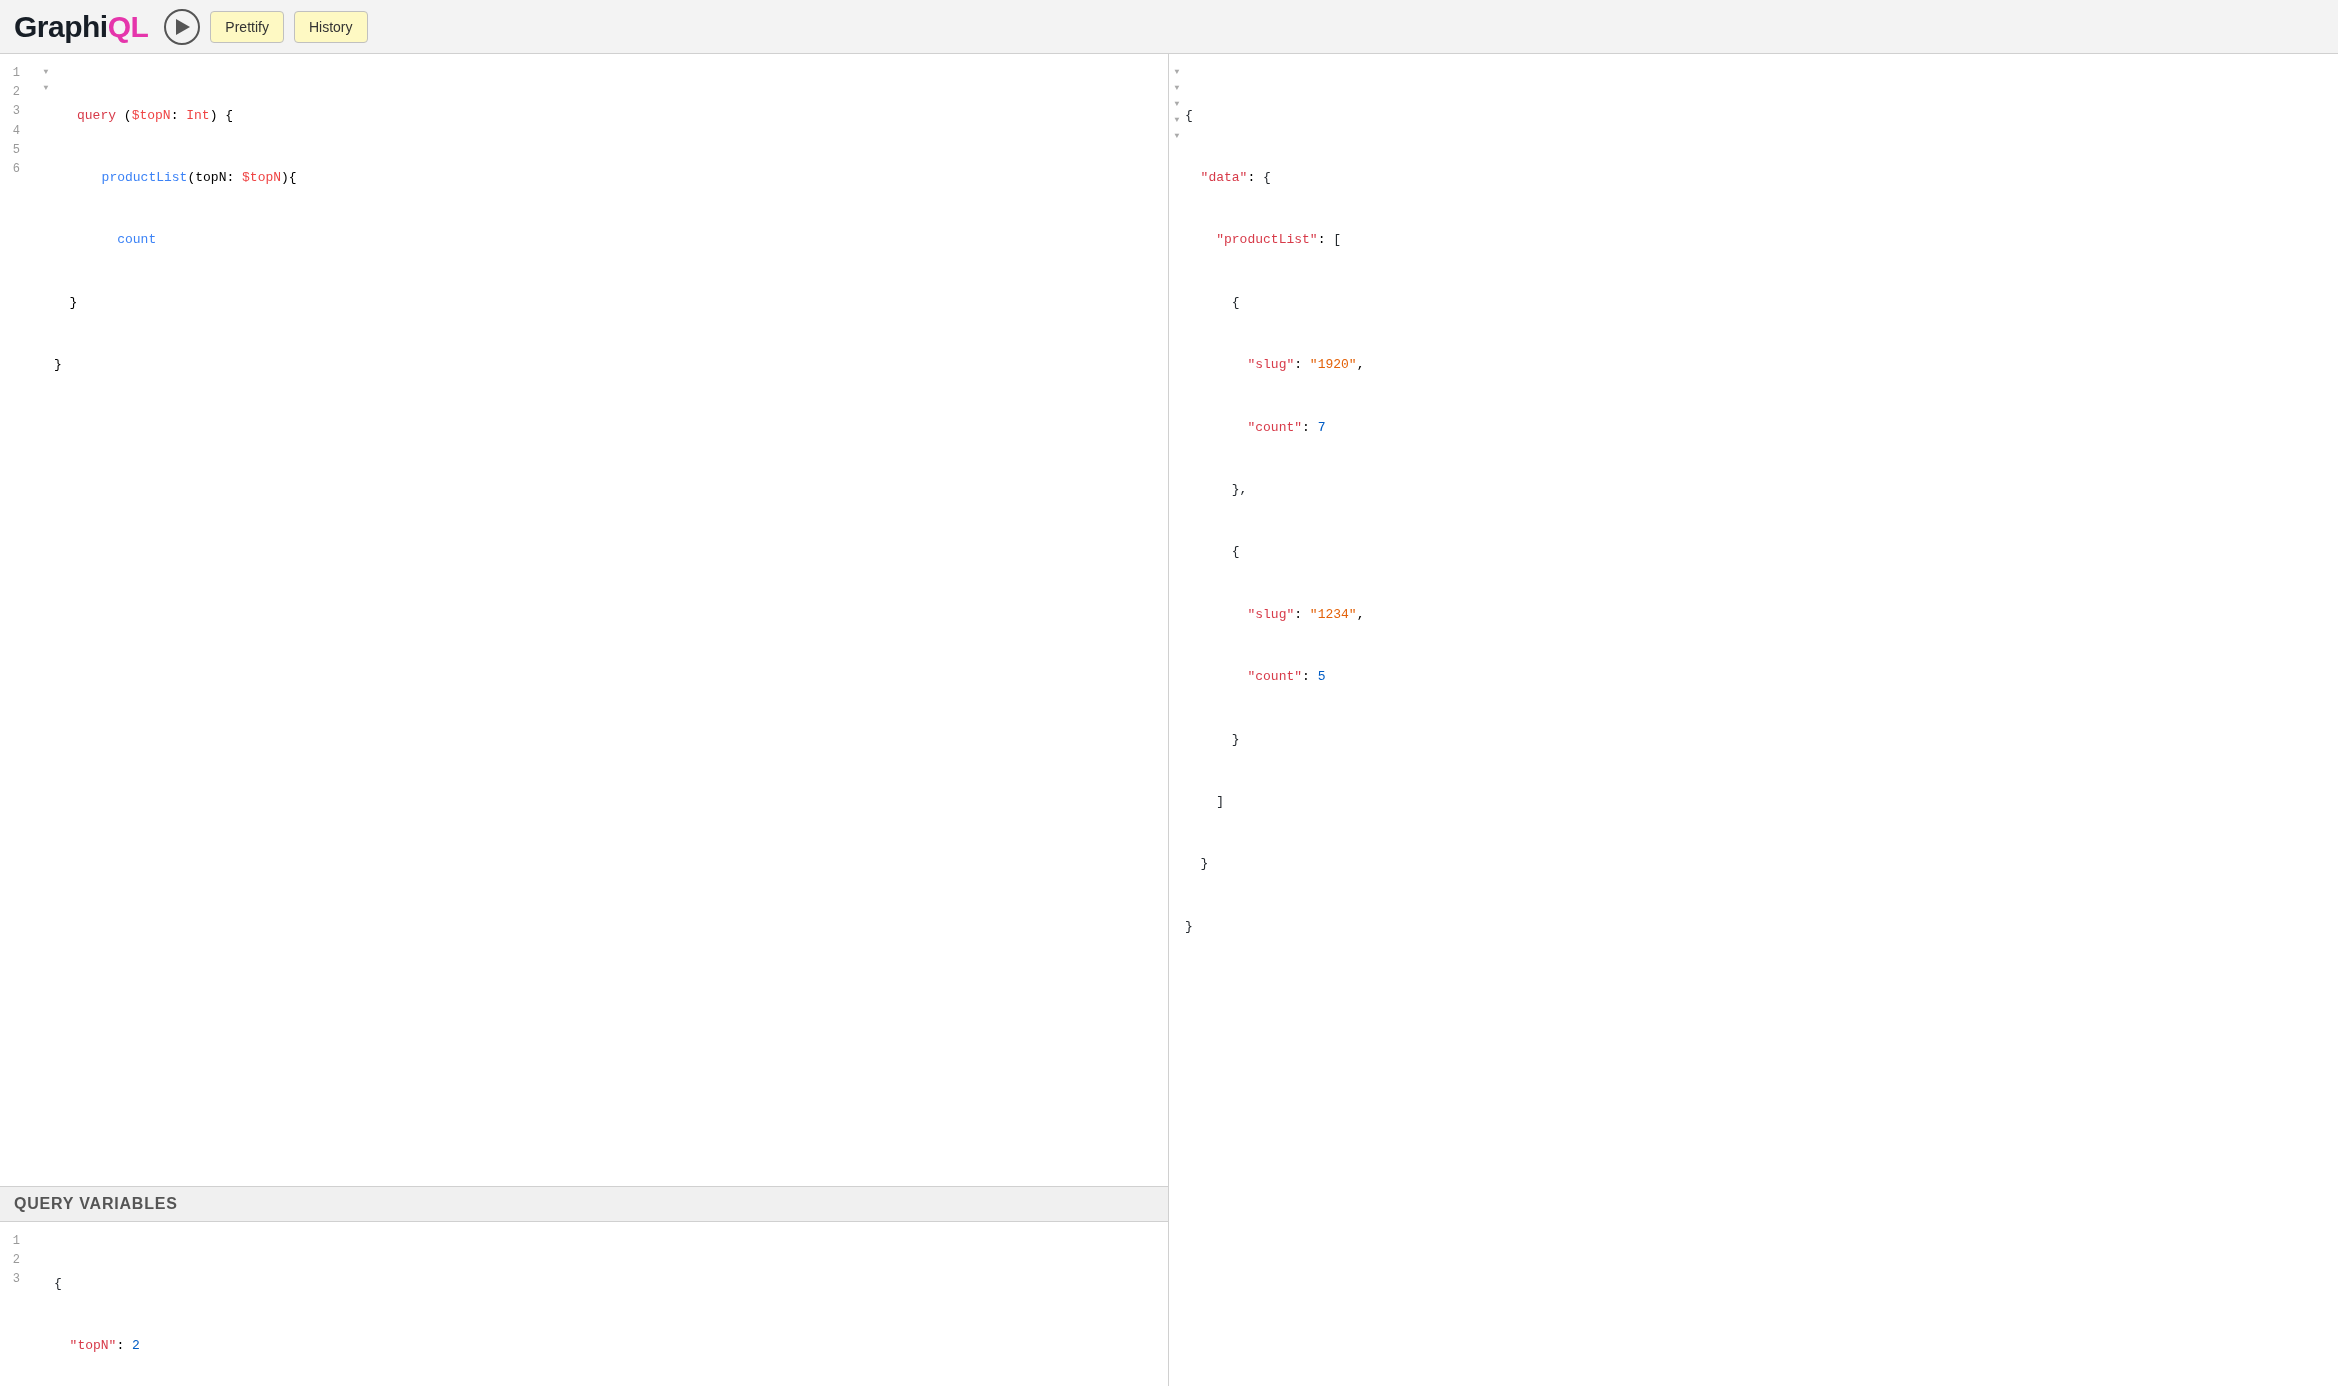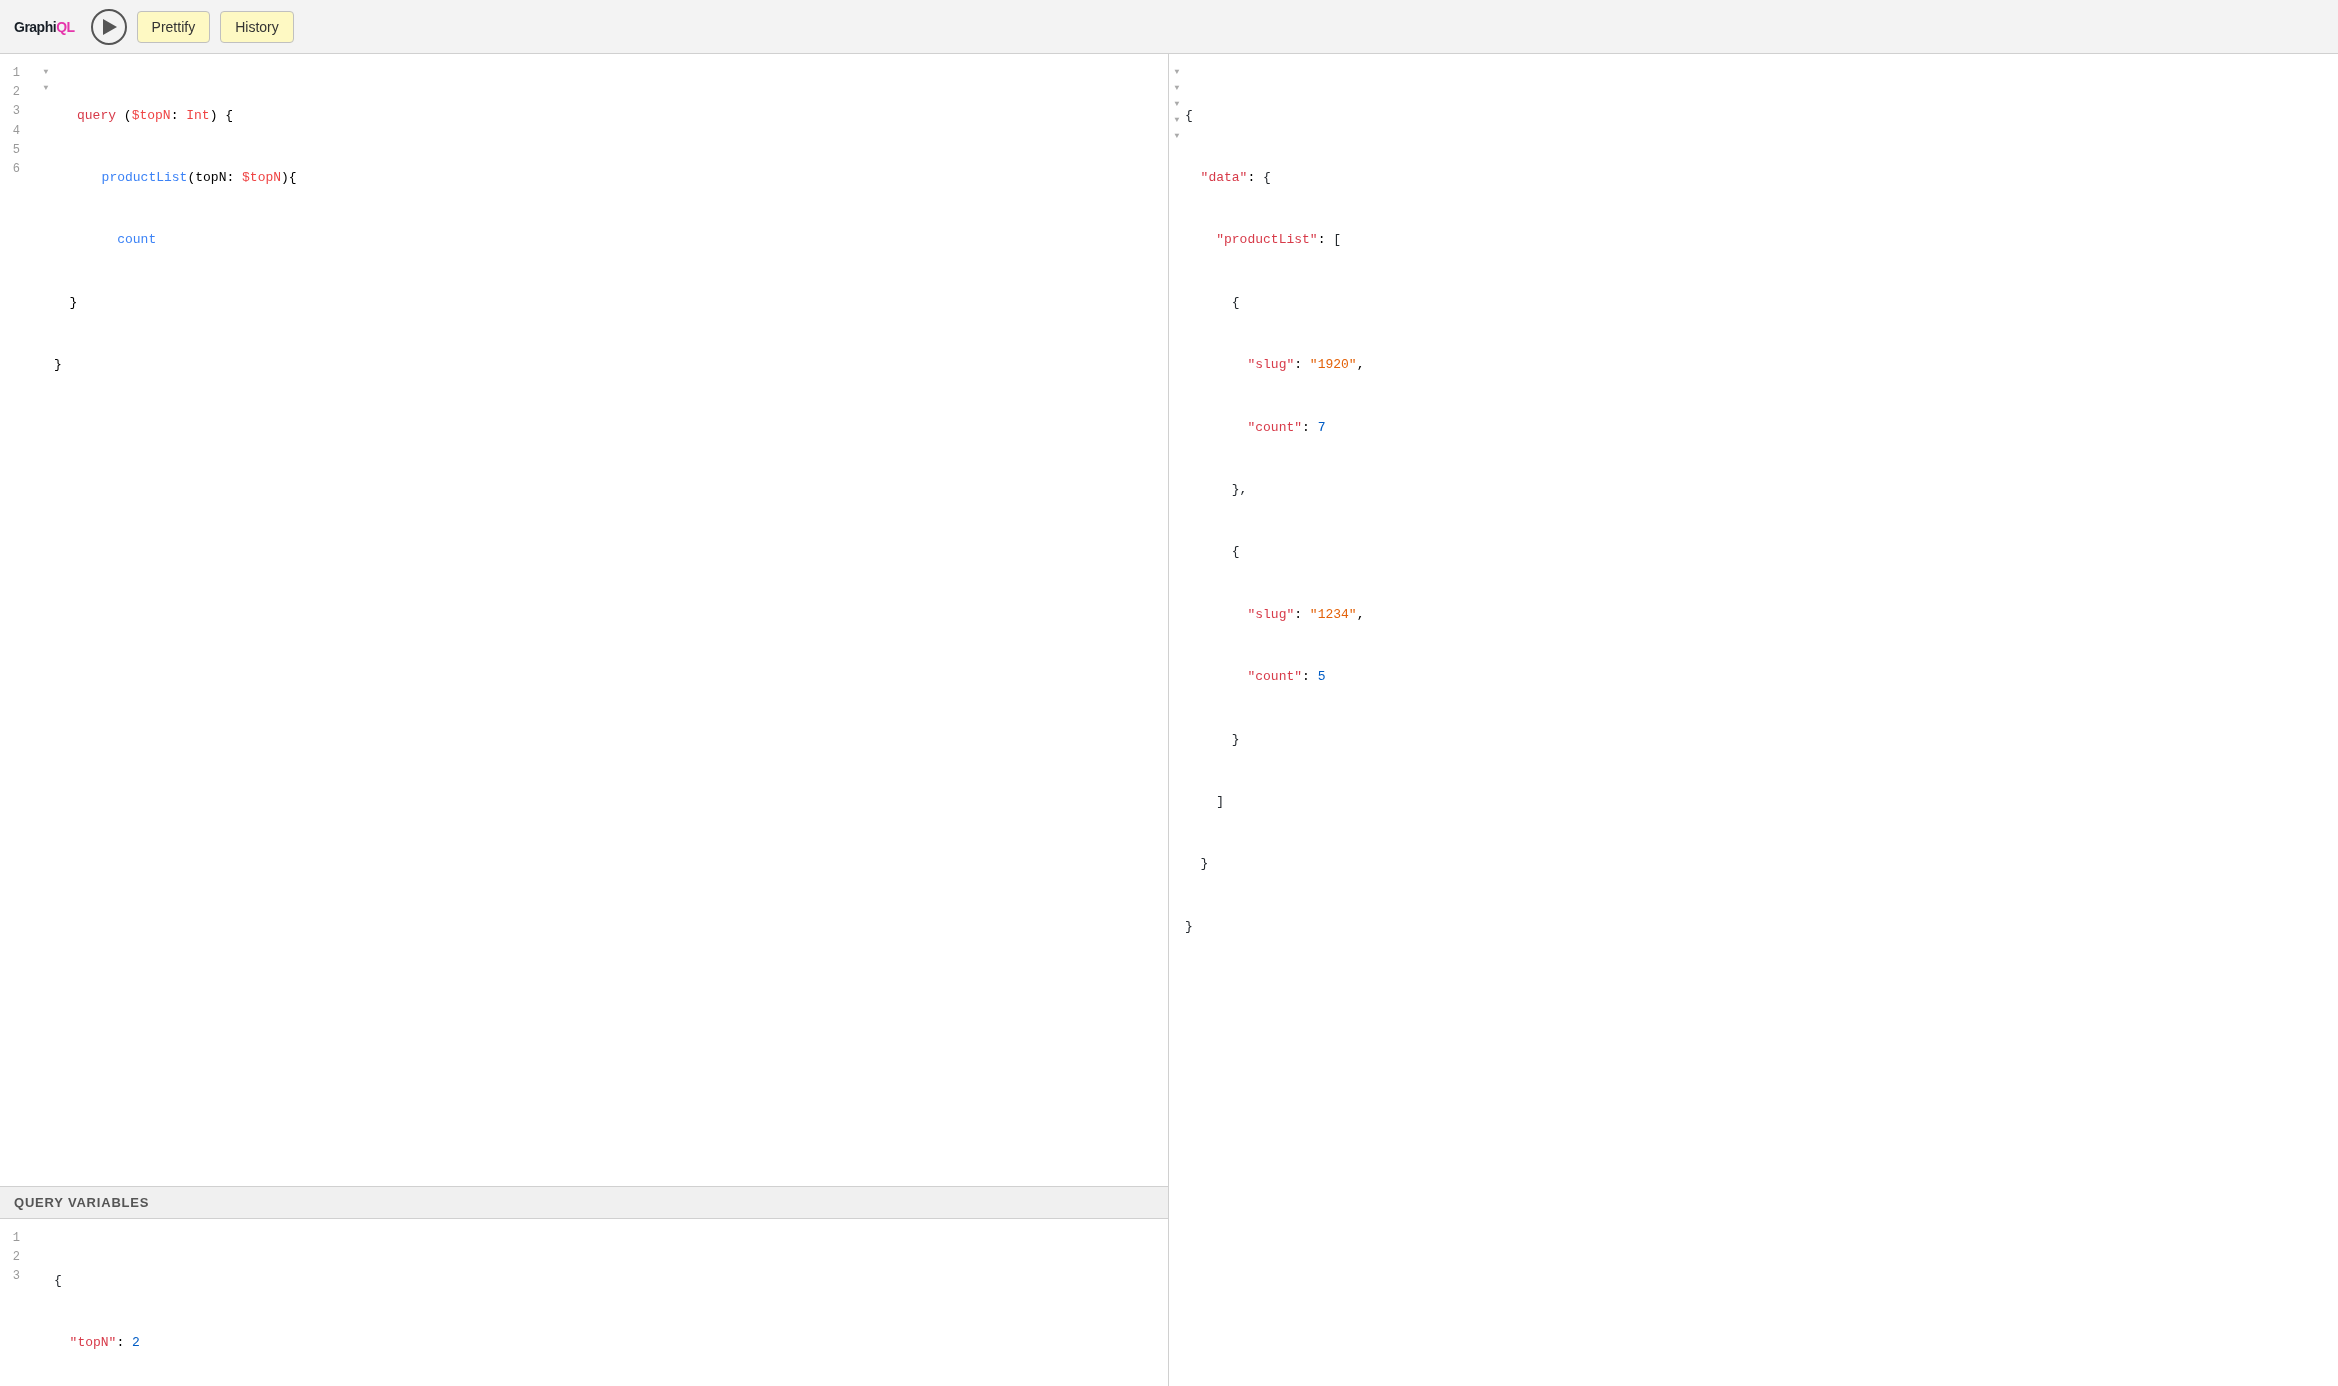--- a/index.html
+++ b/index.html
@@ -23,21 +23,21 @@
       align-items: center;
       gap: 10px;
       padding: 0 14px;
       height: 54px;
       background: #f3f3f3;
       border-bottom: 1px solid #d0d0d0;
       flex-shrink: 0;
     }
 
     #app-title {
-      font-size: 14px;
+      font-size: 30px;
       font-weight: bold;
       color: #e535ab;
       letter-spacing: -0.5px;
       margin-right: 6px;
     }
 
     #run-button {
       width: 36px;
       height: 36px;
       border-radius: 50%;
@@ -103,21 +103,21 @@
       background: #fff;
       display: flex;
       flex-direction: column;
       height: 200px;
     }
 
     #query-variables-header {
       padding: 8px 14px;
       background: #f0f0f0;
       border-bottom: 1px solid #d0d0d0;
-      font-size: 13px;
+      font-size: 16px;
       font-weight: 600;
       color: #555;
       letter-spacing: 0.8px;
       text-transform: uppercase;
       cursor: pointer;
       user-select: none;
     }
 
     #query-variables-content {
       flex: 1;

